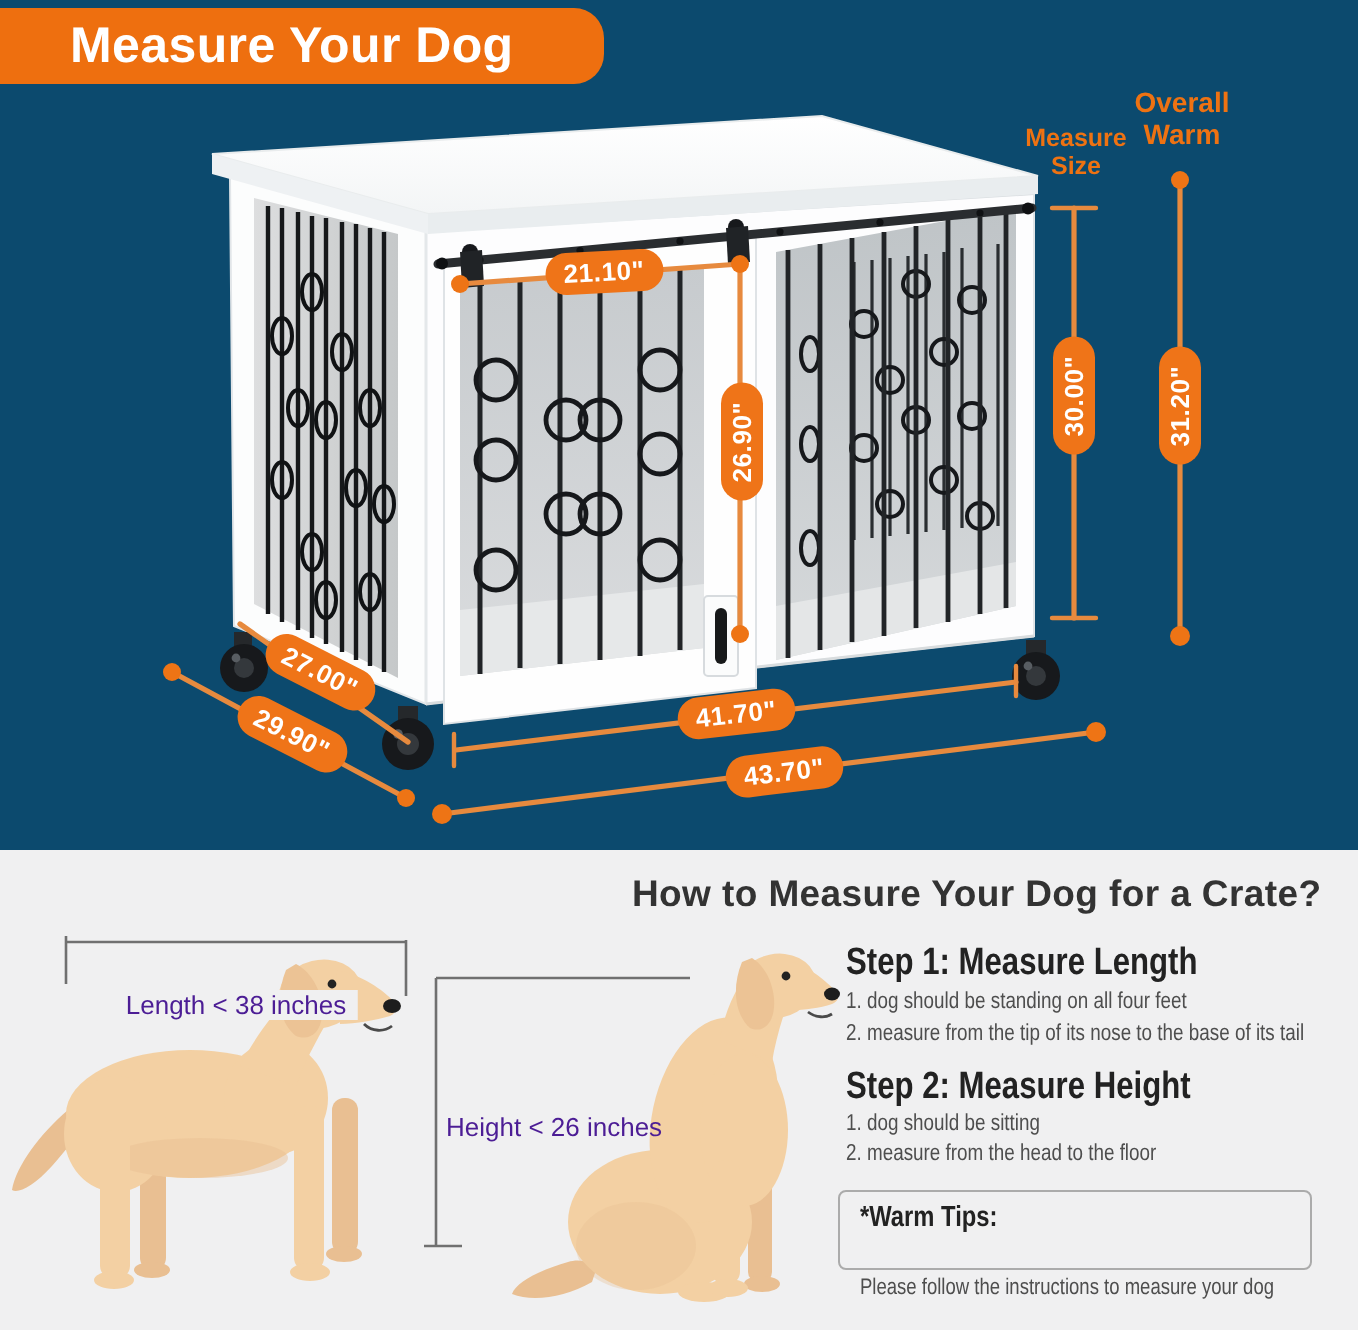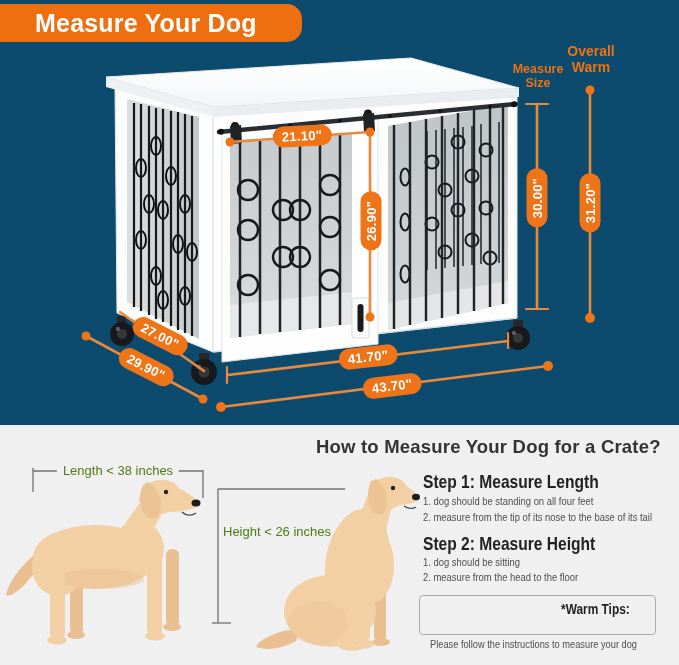--- a/index.html
+++ b/index.html
@@ -1,34 +1,34 @@
 <!DOCTYPE html>
 <html><head>
 <meta charset="utf-8">
 <style>
   html,body{margin:0;padding:0;background:#fff;}
   .stage{position:relative;width:679px;height:665px;background:#ffffff;overflow:hidden;
          font-family:"Liberation Sans",sans-serif;}
   .top-section{position:absolute;left:0;top:0;width:679px;height:425px;background:#0c4a6e;}
-  .bottom-section{position:absolute;left:0;top:425px;width:679px;height:240px;background:#f0f0f1;text-align:right;}
+  .bottom-section{position:absolute;left:0;top:425px;width:679px;height:240px;background:#f0f0f1;}
   .art{position:absolute;left:0;top:0;pointer-events:none;}
 
   .banner{position:absolute;left:0;top:4px;height:38px;width:302px;background:#ee6f0f;
           border-radius:0 15px 15px 0;color:#fff;font-weight:bold;font-size:25px;
           line-height:38px;padding-left:35px;box-sizing:border-box;letter-spacing:.2px;}
 
   .pill{position:absolute;transform:translate(-50%,-50%) rotate(var(--r,0deg));
         background:#ef7418;color:#fff;font-weight:bold;font-size:13px;line-height:1;
         padding:4px 9px;border-radius:12px;white-space:nowrap;letter-spacing:.3px;}
   .sizelabel{position:absolute;transform:translate(-50%,0);color:#ee7212;font-weight:bold;
         text-align:center;line-height:1.12;}
 
   .guide-heading{position:absolute;left:316px;top:11px;font-size:18.5px;font-weight:bold;
         color:#333;white-space:nowrap;letter-spacing:.2px;}
-  .measure-label{position:absolute;font-size:13px;color:#4d7c0f;white-space:nowrap;}
+  .measure-label{position:absolute;font-size:13px;color:#4c1d95;white-space:nowrap;margin-top:32px;}
   .len-label{left:118px;top:38px;transform:translate(-50%,0);background:#f0f0f1;padding:0 6px;}
   .hgt-label{left:223px;top:99px;}
 
   .step-title{position:absolute;left:423px;font-size:19px;font-weight:bold;color:#222;
         white-space:nowrap;}
   .step-item{position:absolute;left:423px;font-size:11.5px;color:#4e4e4e;white-space:nowrap;}
   .squish{display:inline-block;transform:scaleX(.82);transform-origin:0 50%;}
 
   .tips-box{position:absolute;left:419px;top:170px;width:237px;height:40px;border:1px solid #ababab;
         border-radius:4px;box-sizing:border-box;padding:5px 10px 0 10px;background:transparent;}

